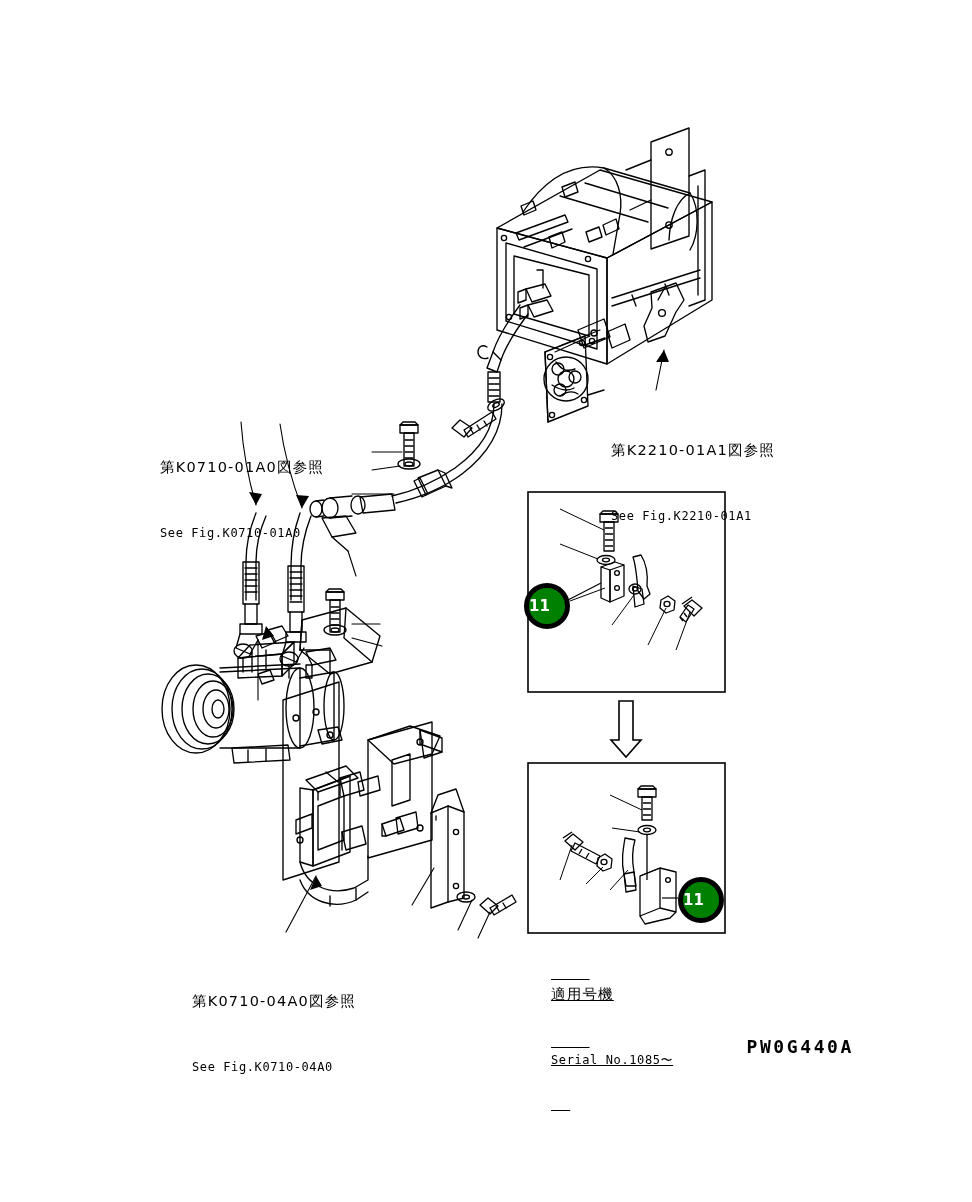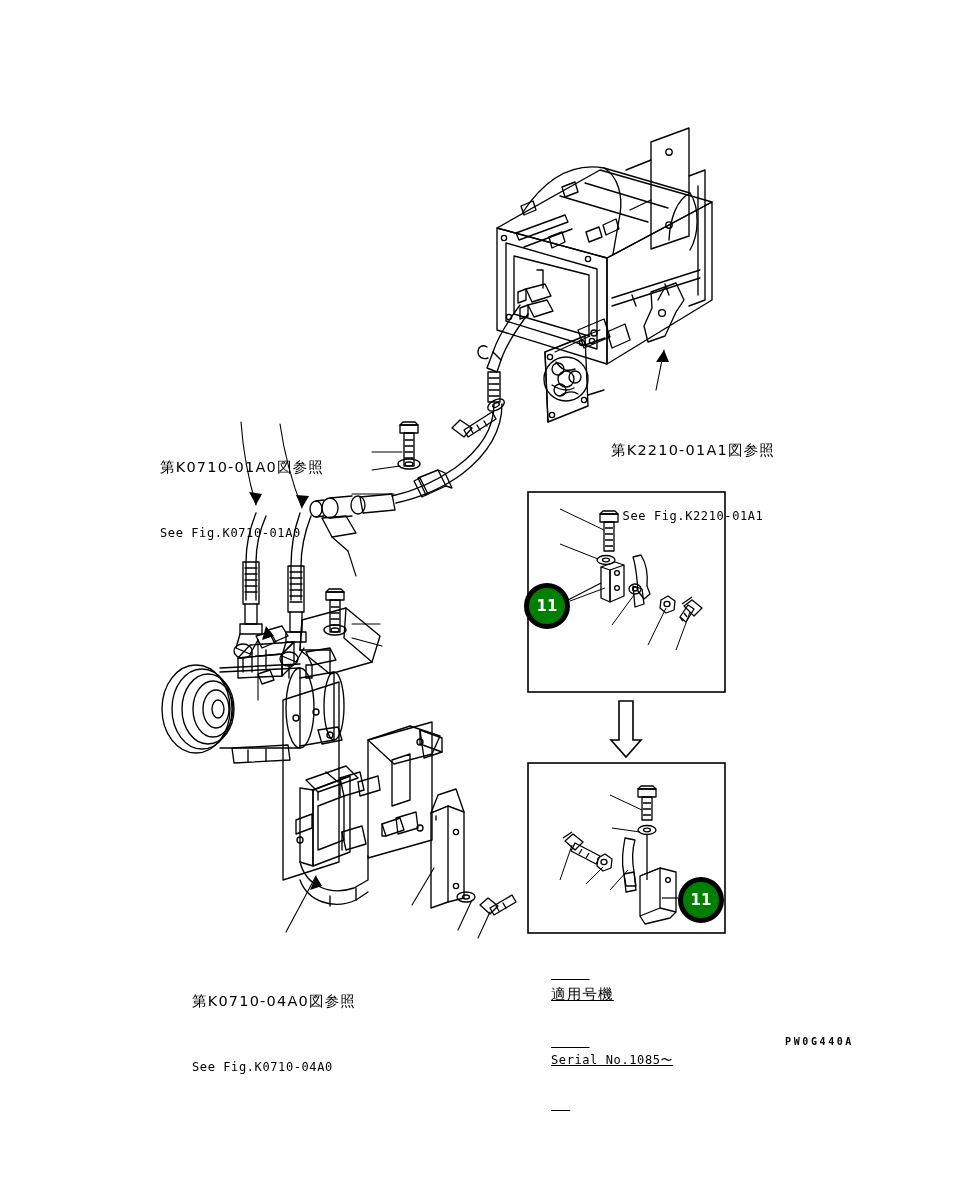--- a/index.html
+++ b/index.html
@@ -10,26 +10,26 @@
     color:#000;
   }
   #sheet{position:absolute;left:0;top:0;width:972px;height:1202px;}
   svg.layer{position:absolute;left:0;top:0;width:972px;height:1202px;}
   .lbl{position:absolute;white-space:pre;line-height:1.45;}
   .lbl .jp{font-family:"DejaVu Sans","Liberation Sans",sans-serif;
            font-size:14.5px;letter-spacing:1.2px;display:block;}
   .lbl .en{font-family:"DejaVu Sans Mono","Liberation Mono",monospace;
            font-size:12px;letter-spacing:0.6px;display:block;}
   .callout{position:absolute;border-radius:50%;display:flex;
-           align-items:center;justify-content:center;
+           align-items:center;
            color:#ffffff;font-family:"DejaVu Sans","Liberation Sans",sans-serif;
            font-size:15px;font-weight:bold;box-sizing:border-box;}
   #sheet-code{position:absolute;right:118px;top:1036px;
       font-family:"DejaVu Sans Mono","Liberation Mono",monospace;
-      font-size:10px;font-weight:bold;letter-spacing:2.6px;}
+      font-size:18px;font-weight:bold;letter-spacing:2.6px;}
 </style>
 </head>
 <body style="background: rgb(255, 255, 255);">
 
 <div id="sheet">
 
   <svg class="layer" viewBox="0 0 972 1202">
     <g fill="none" stroke="#000" stroke-width="1.35" stroke-linejoin="round" stroke-linecap="round">
 
       <g>
@@ -436,21 +436,21 @@
   </div>
   <div class="callout" id="cal2" style="left: 678px; top: 877px; width: 46px; height: 46px; background: rgb(0, 128, 0); border: 5px solid rgb(0, 0, 0); color: rgb(255, 255, 255);">
     <span>11</span>
   </div>
 
   <div class="lbl" id="lb-k0710-01a0" style="left: 160px; top: 411px;">
     <span class="jp">第K0710-01A0図参照</span>
     <span class="en">See Fig.K0710-01A0</span>
   </div>
 
-  <div class="lbl" id="lb-k2210-01a1" style="left: 611px; top: 394px; text-align: center;">
+  <div class="lbl" id="lb-k2210-01a1" style="left: 611px; top: 394px;">
     <span class="jp">第K2210-01A1図参照</span>
     <span class="en">See Fig.K2210-01A1</span>
   </div>
 
 
   <div class="lbl" id="lb-k0710-04a0" style="left: 192px; top: 945px;">
     <span class="jp">第K0710-04A0図参照</span>
     <span class="en">See Fig.K0710-04A0</span>
   </div>
 

